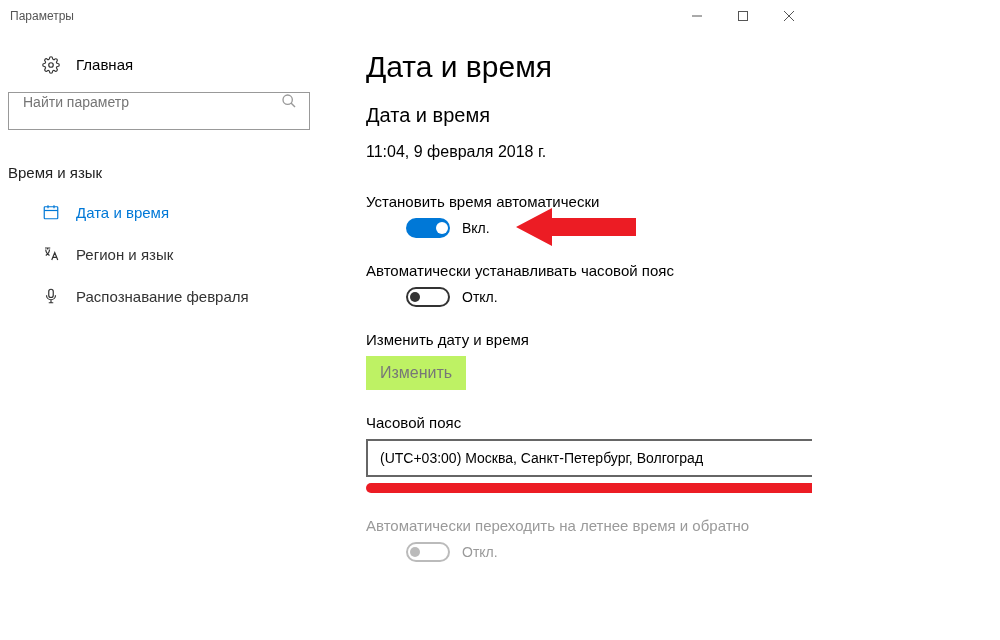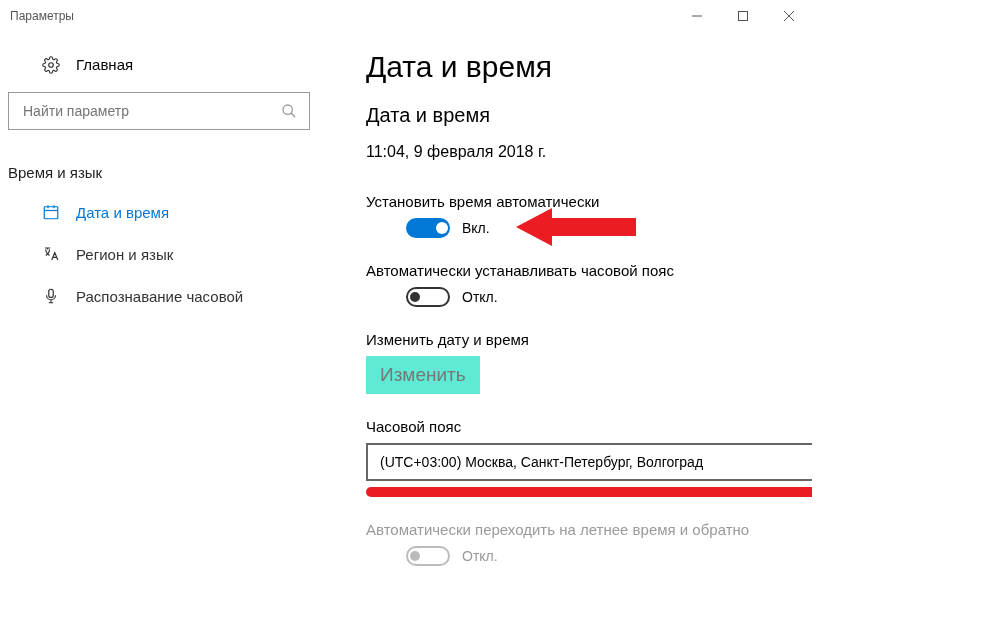--- a/index.html
+++ b/index.html
@@ -5,21 +5,21 @@
   html,body{margin:0;padding:0;font-family:"Segoe UI",Arial,sans-serif;background:#fff;color:#000;}
   .window{width:812px;height:640px;position:relative;overflow:hidden;}
   .titlebar{display:flex;align-items:center;height:32px;padding-left:10px;font-size:12px;color:#555;}
   .titlebar .spacer{flex:1;}
   .win-btn{width:46px;height:32px;display:flex;align-items:center;justify-content:center;}
   .win-btn svg{stroke:#555;}
   .body{display:flex;height:calc(640px - 32px);}
   .sidebar{width:330px;padding:24px 0 0 0;}
   .home-row{display:flex;align-items:flex-start;gap:16px;padding:0 0 18px 42px;font-size:15px;}
   .search-wrap{margin:0 20px 34px 8px;}
-  .search{display:flex;align-items:center;border:1px solid #999;height:36px;padding:0 12px;}
+  .search{display:flex;align-items:flex-start;border:1px solid #999;height:36px;padding:0 12px;}
   .search input{border:0;outline:0;flex:1;font-size:14px;color:#666;font-family:inherit;background:transparent;}
   .section-title{padding:0 0 10px 8px;font-size:15px;color:#222;}
   .nav-item{display:flex;align-items:center;gap:16px;padding:12px 0 12px 42px;font-size:15px;color:#333;cursor:pointer;}
   .nav-item.active{color:#0078d7;}
   .nav-item.active .nav-icon svg *{stroke:#0078d7;fill:none;}
   .nav-icon{width:18px;display:flex;justify-content:center;}
   .content{flex:1;padding:18px 30px 0 36px;overflow:hidden;}
   h1{font-weight:300;font-size:30px;margin:0 0 20px 0;}
   h2{font-weight:400;font-size:20px;margin:0 0 16px 0;}
   .datetime-cur{font-size:16px;margin-bottom:32px;}
@@ -31,21 +31,21 @@
   .toggle.on{background:#0078d7;}
   .toggle.on .knob{background:#fff;right:2px;}
   .toggle.off{border:2px solid #333;box-sizing:border-box;}
   .toggle.off .knob{background:#333;left:2px;}
   .toggle.disabled{border:2px solid #bbb;box-sizing:border-box;}
   .toggle.disabled .knob{background:#bbb;left:2px;}
   .knob{width:12px;height:12px;border-radius:50%;position:absolute;top:50%;transform:translateY(-50%);}
   .toggle.off .knob,.toggle.disabled .knob{width:10px;height:10px;top:3px;transform:none;}
   .toggle-text{font-size:14px;}
   .toggle-text.disabled{color:#9a9a9a;}
-  .change-btn{background:#5eead4;color:#777;border:0;padding:8px 14px;font-size:19px;font-family:inherit;}
+  .change-btn{background:#bef264;color:#777;border:0;padding:8px 14px;font-size:16px;font-family:inherit;}
   .dropdown{display:flex;align-items:center;justify-content:space-between;border:2px solid #666;height:34px;padding:0 10px 0 12px;width:468px;font-size:14px;cursor:pointer;gap:24px;}
   .chev{width:12px;height:12px;}
   .arrow{position:absolute;left:110px;top:-14px;width:120px;height:46px;pointer-events:none;}
   .underline{height:10px;background:#ec1c24;border-radius:5px;width:470px;margin-top:6px;}
 </style>
 </head>
 <body>
 <div class="window">
 
   <div class="titlebar">
@@ -116,21 +116,21 @@
         <span>Регион и язык</span>
       </div>
 
       <div class="nav-item">
         <span class="nav-icon">
           <svg width="18" height="18" viewBox="0 0 24 24" fill="none" stroke="#333" stroke-width="1.6">
               <rect x="9" y="3" width="6" height="11" rx="3"></rect>
               <path d="M6 11a6 6 0 0 0 12 0M12 17v4M9 21h6"></path>
             </svg>
         </span>
-        <span>Распознавание часовой</span>
+        <span>Распознавание февраля</span>
       </div>
     </div>
 
     <div class="content">
       <h1>Дата и время</h1>
       <h2>Дата и время</h2>
       <div class="datetime-cur">11:04, 9 февраля 2018 г.</div>
 
       <div class="setting-block">
         <div class="setting-label">Установить время автоматически</div>

